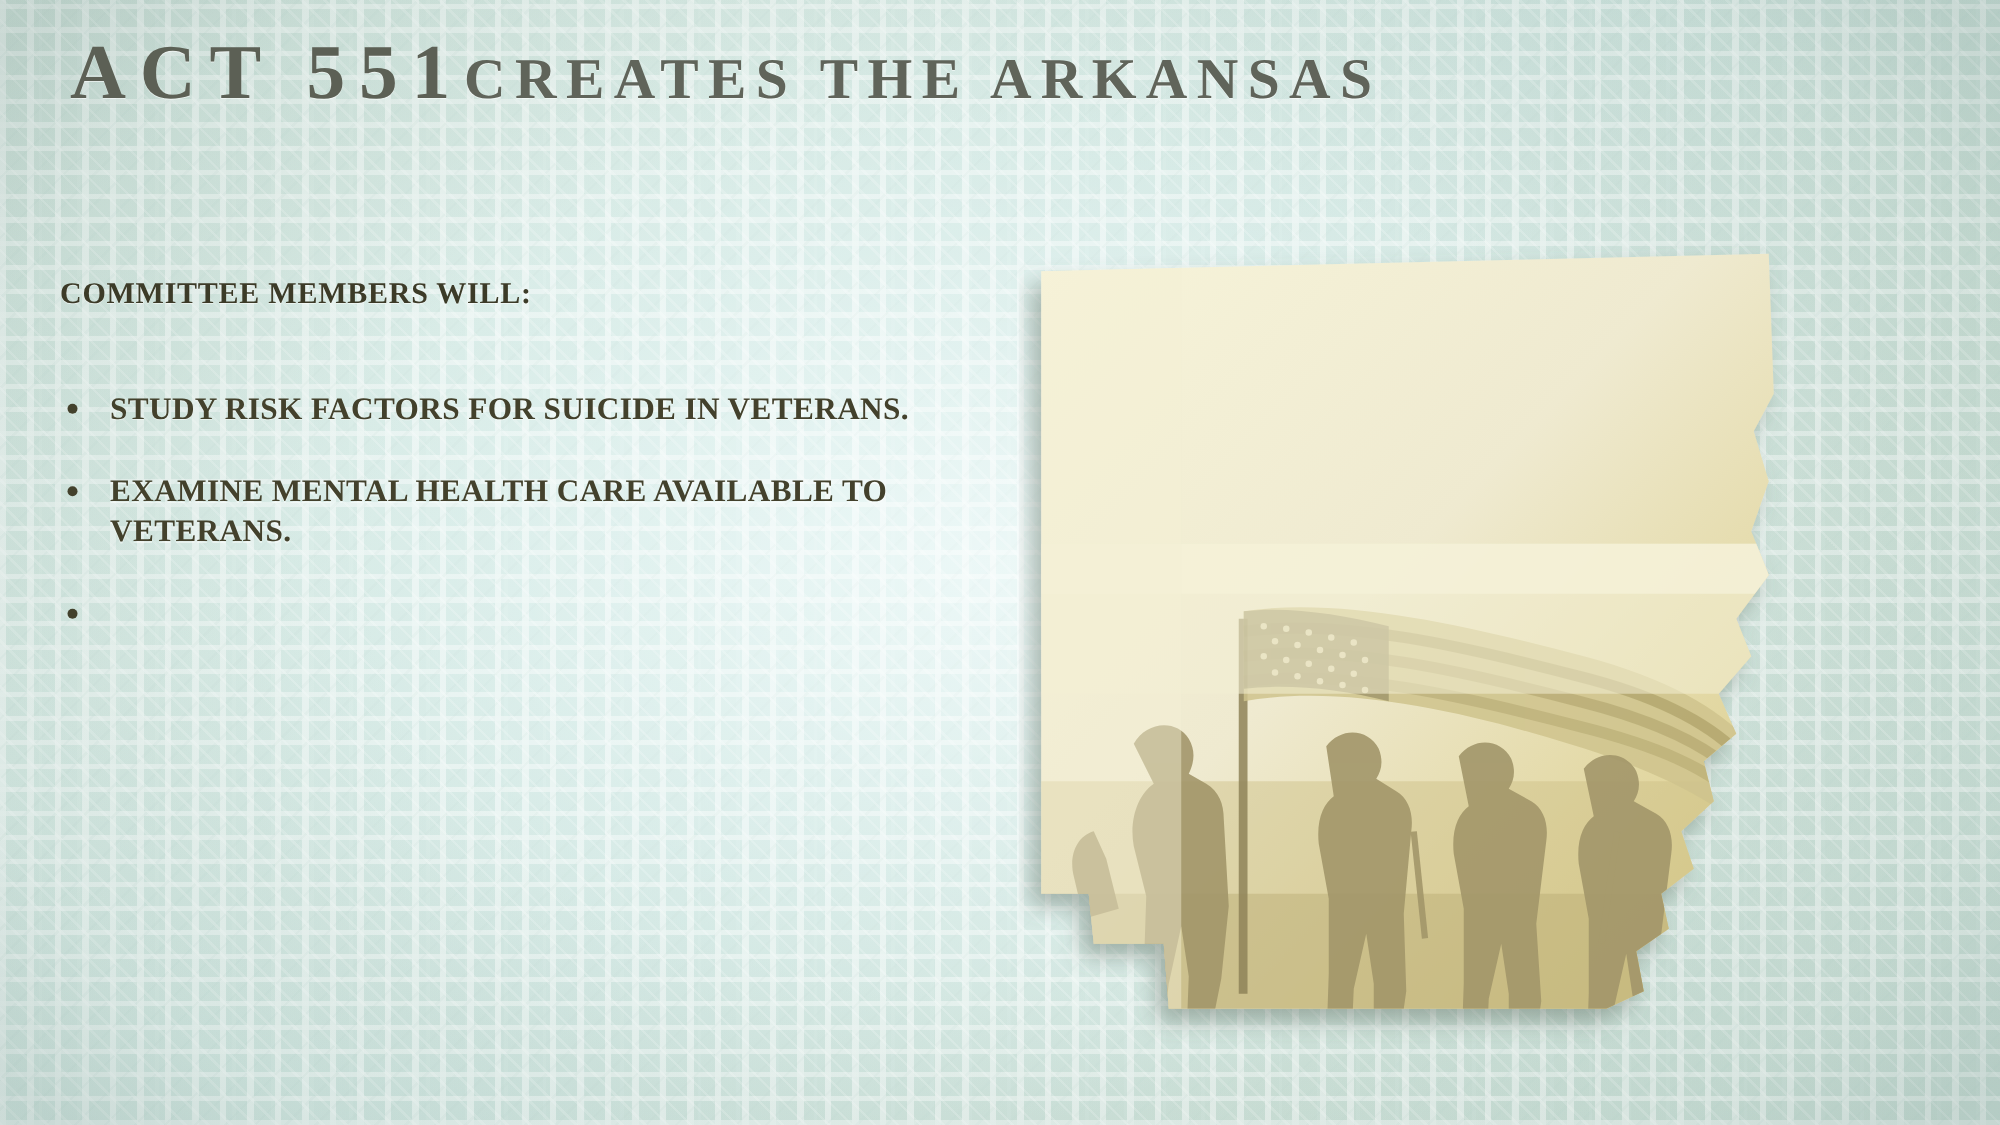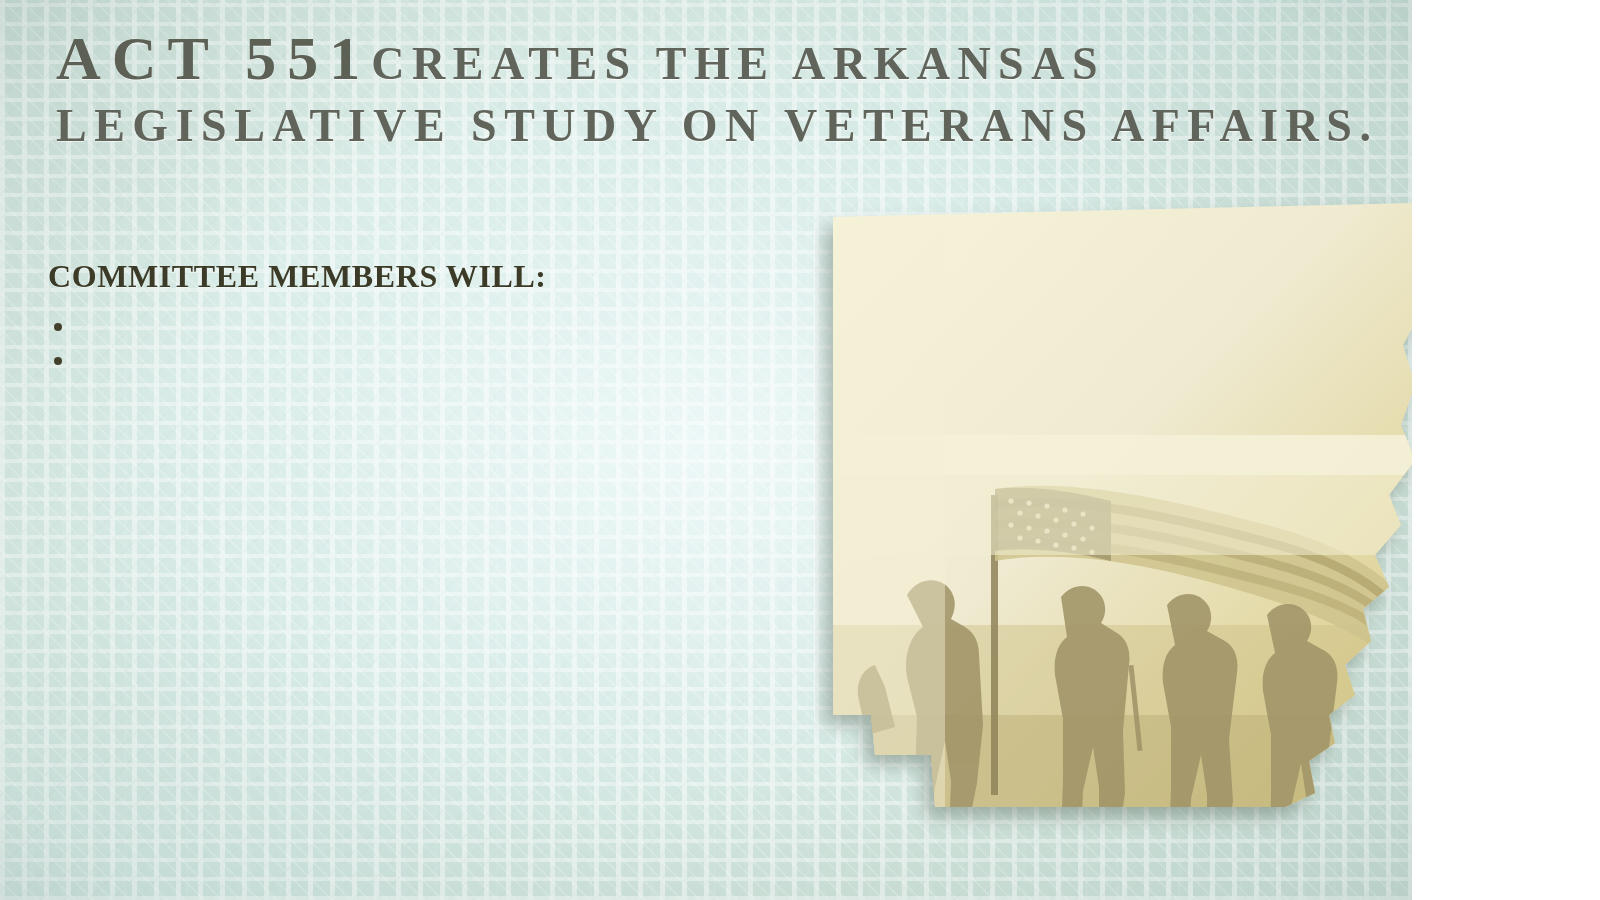--- a/index.html
+++ b/index.html
@@ -2,21 +2,21 @@
 <html><head>
 <meta charset="utf-8">
 <style>
   html, body {
     margin: 0;
     padding: 0;
     background: #ffffff;
   }
   #poster {
     position: relative;
-    width: 1412px;
+    width: 1600px;
     height: 900px;
     overflow: hidden;
     background:
       radial-gradient(ellipse 900px 600px at 48% 50%, rgba(214,240,238,0.95) 0%, rgba(205,232,228,0.6) 45%, rgba(190,216,206,0.25) 75%, rgba(186,208,196,0.12) 100%),
       linear-gradient(135deg, #cfe2da 0%, #d9ece6 25%, #cfe5e0 50%, #c9ded4 75%, #cbe0d8 100%);
     font-family: "Liberation Serif", "DejaVu Serif", serif;
   }
   
   .texture {
     position: absolute;
@@ -75,26 +75,25 @@
     color: #60645a;
     margin-top: 12px;
     white-space: nowrap;
   }
 
   
   .subhead {
     position: absolute;
     left: 48px;
     top: 222px;
-    font-size: 32px;
+    font-size: 24px;
     font-weight: bold;
     letter-spacing: 0.6px;
     color: #3c3b28;
     text-shadow: 0 1px 0 rgba(255,255,255,0.5);
-    margin-top: 36px;
   }
   .bullets {
     position: absolute;
     left: 48px;
     top: 312px;
     width: 740px;
     margin: 0;
     padding: 0;
     list-style: none;
   }
@@ -135,28 +134,32 @@
 <div id="poster">
 
   <div class="texture"></div>
   <div class="texture2"></div>
   <div class="vignette"></div>
 
   <div class="headline">
     <div class="line1">
       <span class="act">ACT 551</span><span class="rest1">CREATES THE ARKANSAS</span>
     </div>
-    <div class="line2">LEGISLATIVE STUDY ON VETERANS AFFAIRS.</div>
   </div>
 
   <div class="subhead">COMMITTEE MEMBERS WILL:</div>
 
   <ul class="bullets">
     <li>
       <span class="dot"></span>
+      <span>STUDY RISK FACTORS FOR SUICIDE IN VETERANS.</span>
+    </li>
+    <li>
+      <span class="dot"></span>
+      <span>EXAMINE MENTAL HEALTH CARE AVAILABLE TO VETERANS.</span>
     </li>
     <li>
       <span class="dot"></span>
     </li>
   </ul>
 
   <div class="map-wrap">
     <svg class="map-svg" width="650" height="640" viewBox="0 0 650 640">
       <defs>
         <linearGradient id="mapFill" x1="0" y1="0" x2="1" y2="1">

